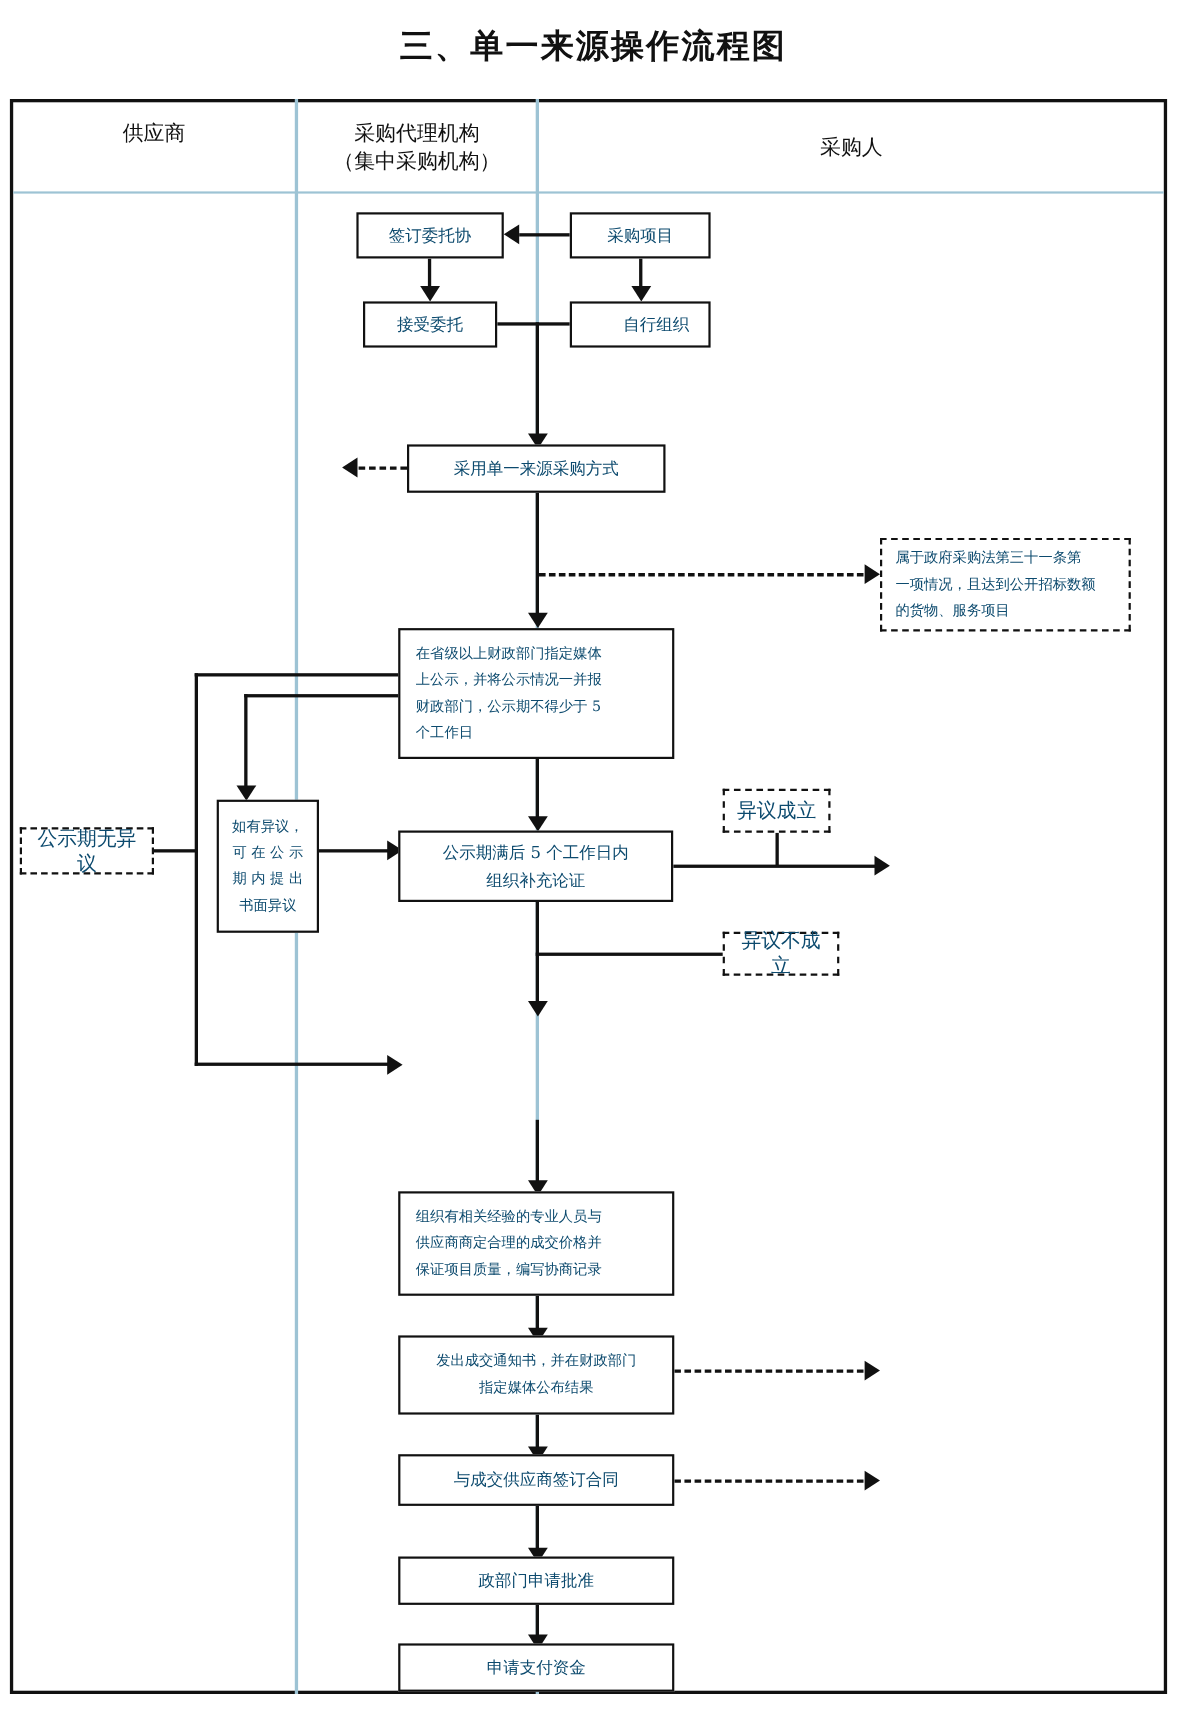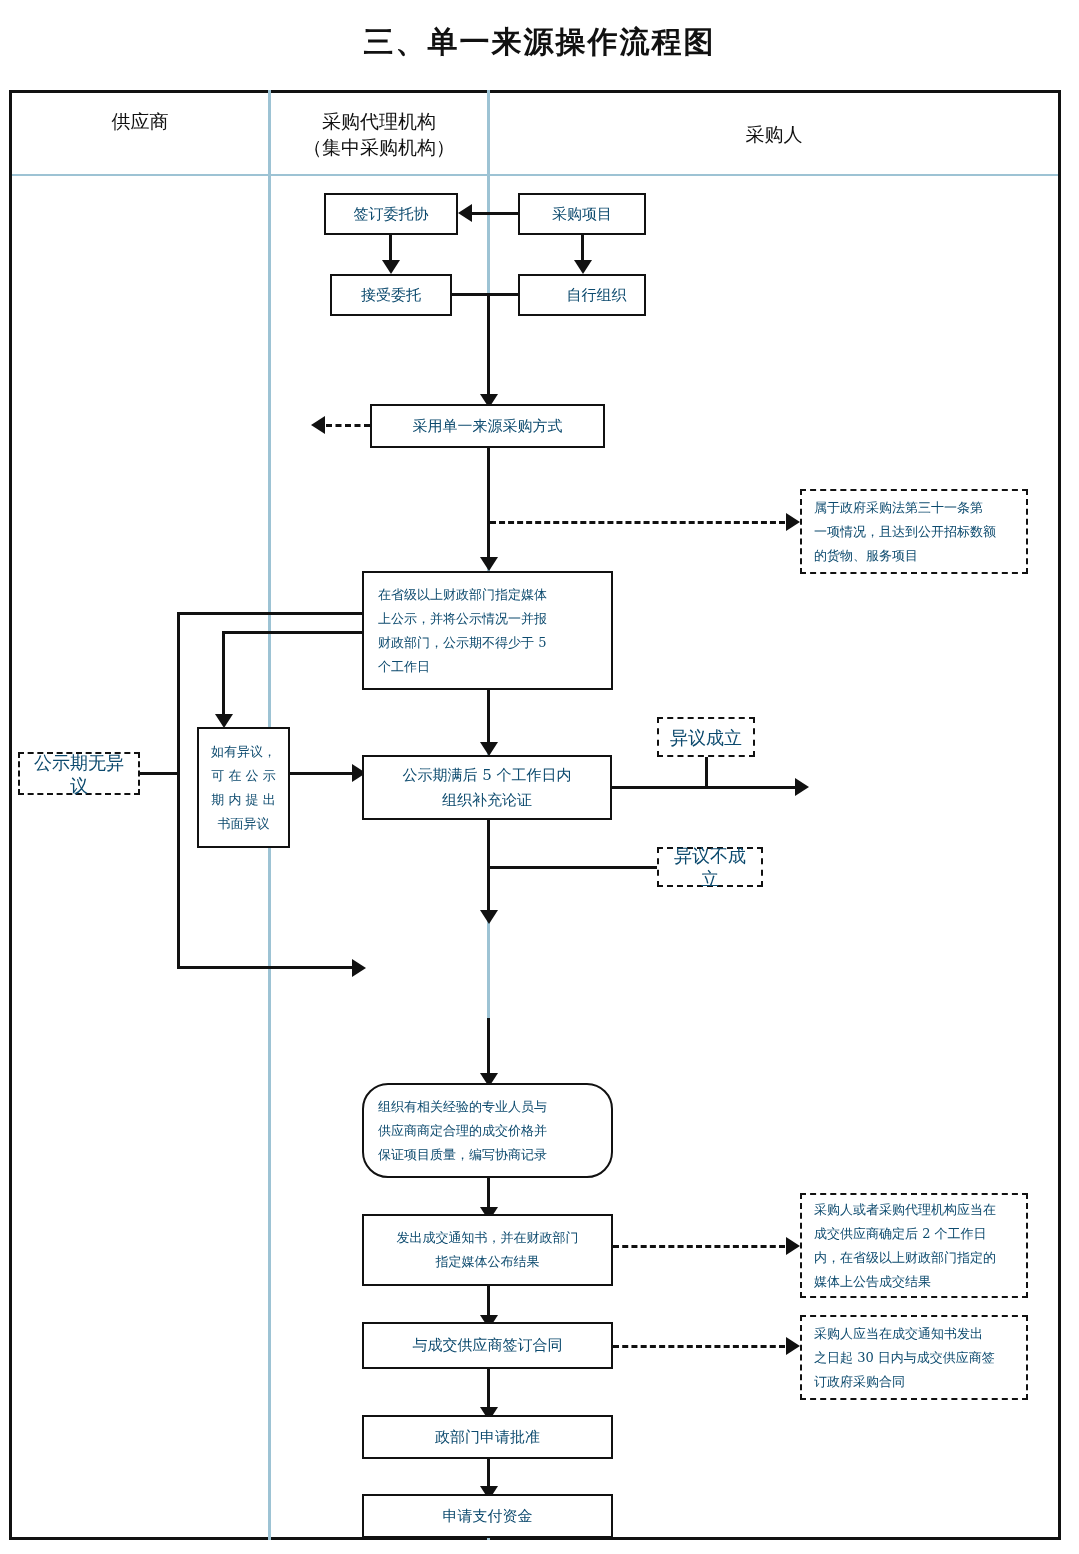--- a/index.html
+++ b/index.html
@@ -172,53 +172,42 @@
   </div>
   <div class="ln lnh" style="left:487px;top:866px;width:172px;"></div>
 
   <div class="ln lnv" style="left:487px;top:820px;width:3px;height:95px;"></div>
   <div class="arw arw-d" style="left:480px;top:910px;"></div>
 
 
   <div class="ln lnv" style="left:487px;top:1018px;width:3px;height:60px;"></div>
   <div class="arw arw-d" style="left:480px;top:1073px;"></div>
 
-  <div class="node vtext" style="left:362px;top:1083px;width:251px;height:95px;padding:8px 14px;text-align:left;justify-content:flex-start;border-radius:26px;">
+  <div class="node vtext" style="left:362px;top:1083px;width:251px;height:95px;padding:8px 14px;text-align:left;justify-content:flex-start;">
     <span class="txt">组织有相关经验的专业人员与
 供应商商定合理的成交价格并
 保证项目质量，编写协商记录</span>
   </div>
 
   <div class="ln lnv" style="left:487px;top:1178px;width:3px;height:33px;"></div>
   <div class="arw arw-d" style="left:480px;top:1207px;"></div>
 
   <div class="node vtext" style="left:362px;top:1214px;width:251px;height:72px;padding:6px 12px;">
     <span class="txt">发出成交通知书，并在财政部门
 指定媒体公布结果</span>
   </div>
-  <div class="node dashed note" style="left:800px;top:1193px;width:228px;height:105px;padding:8px 12px;">
-    <span class="txt">采购人或者采购代理机构应当在
-成交供应商确定后 2 个工作日
-内，在省级以上财政部门指定的
-媒体上公告成交结果</span>
-  </div>
   <div class="dash-h" style="left:613px;top:1245px;width:172px;"></div>
   <div class="arw arw-r" style="left:786px;top:1237px;"></div>
 
   <div class="ln lnv" style="left:487px;top:1286px;width:3px;height:33px;"></div>
   <div class="arw arw-d" style="left:480px;top:1315px;"></div>
 
   <div class="node" style="left:362px;top:1322px;width:251px;height:47px;">
     <span class="txt">与成交供应商签订合同</span>
   </div>
-  <div class="node dashed note" style="left:800px;top:1315px;width:228px;height:85px;padding:8px 12px;">
-    <span class="txt">采购人应当在成交通知书发出
-之日起 30 日内与成交供应商签
-订政府采购合同</span>
-  </div>
   <div class="dash-h" style="left:613px;top:1345px;width:172px;"></div>
   <div class="arw arw-r" style="left:786px;top:1337px;"></div>
 
   <div class="ln lnv" style="left:487px;top:1369px;width:3px;height:42px;"></div>
   <div class="arw arw-d" style="left:480px;top:1407px;"></div>
 
   <div class="node" style="left:362px;top:1415px;width:251px;height:44px;">
     <span class="txt">政部门申请批准</span>
   </div>
 

